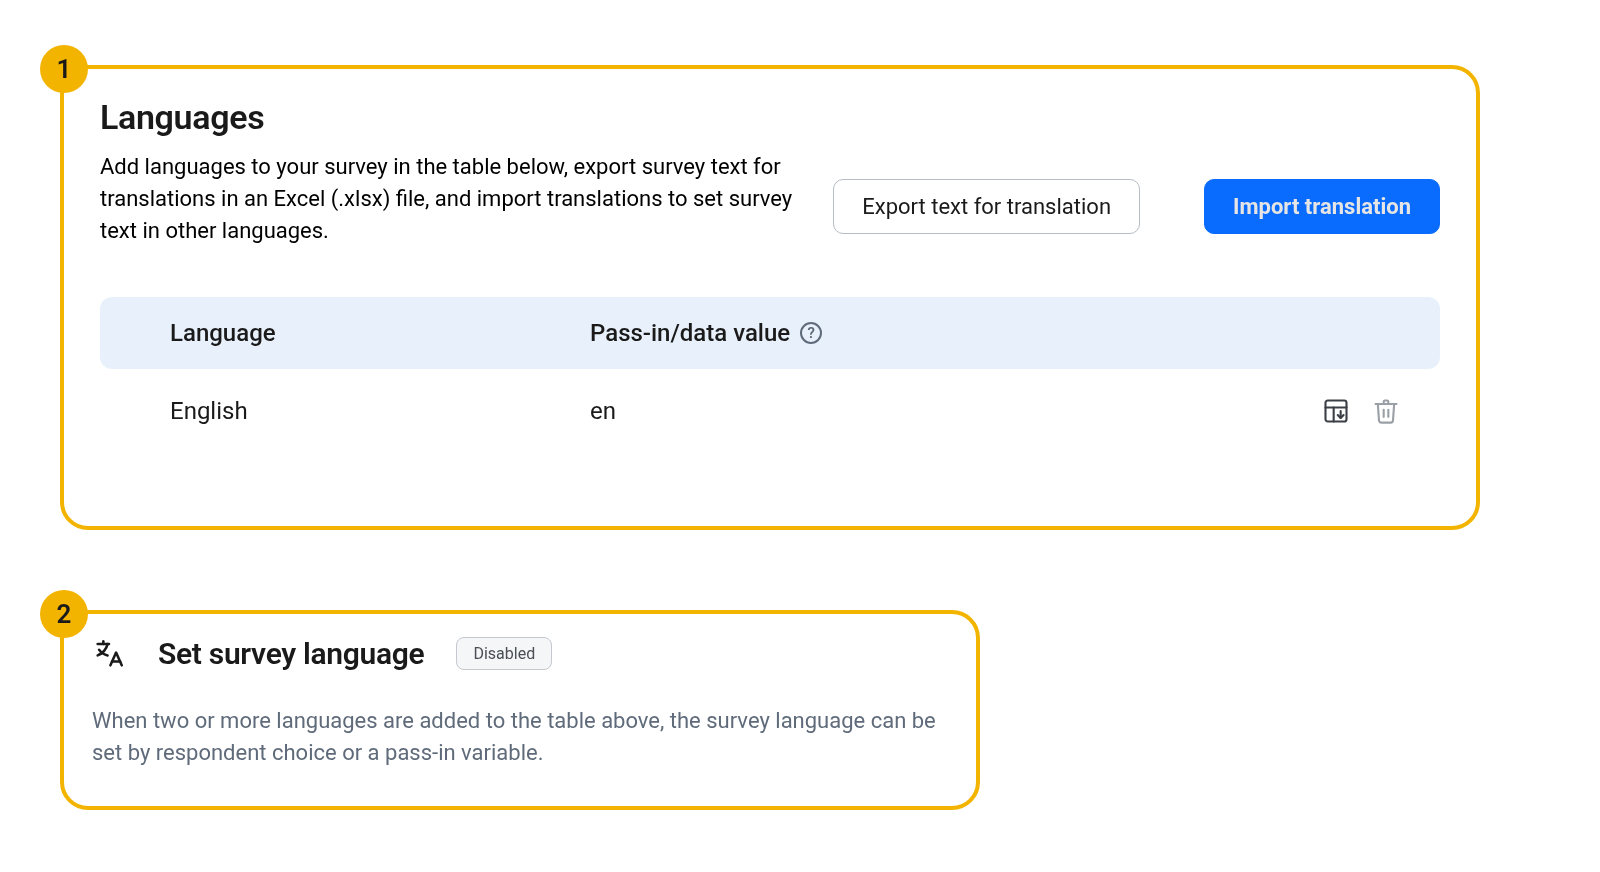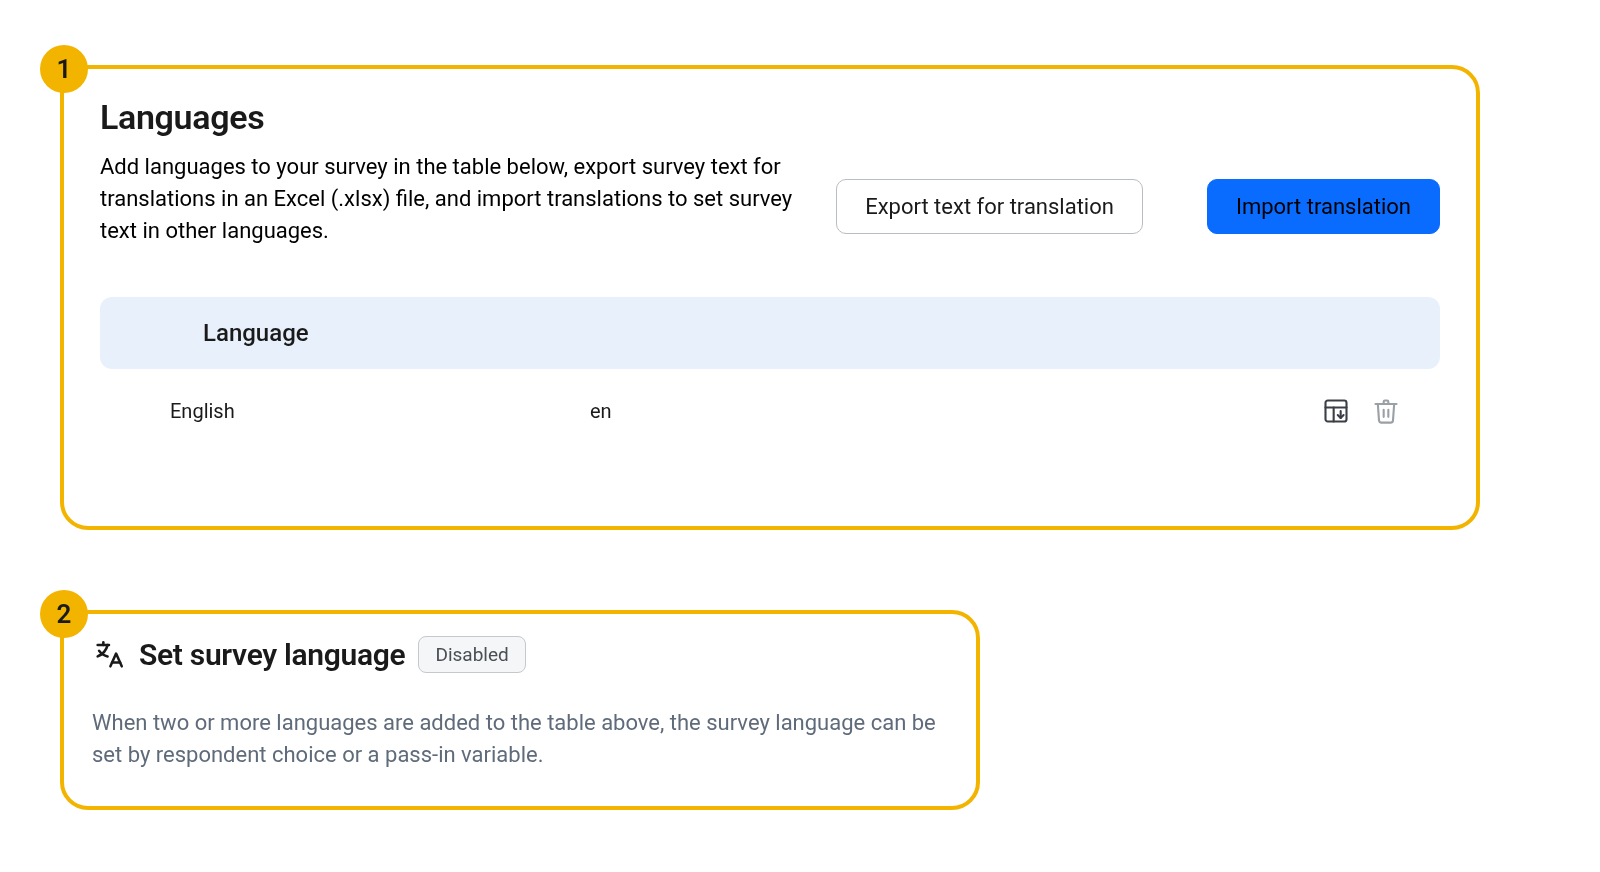--- a/index.html
+++ b/index.html
@@ -81,33 +81,33 @@
     font-family: inherit;
     margin-left: 38px;
   }
   .btn-secondary {
     background: #ffffff;
     color: #1a1a1a;
     border: 1.5px solid #b8bdc4;
   }
   .btn-primary {
     background: #0a6cff;
-    color: #000000;
+    color: #e5e5e5;
     border: 1.5px solid #0a6cff;
-    font-weight: 400;
+    font-weight: 700;
   }
 
   .lang-table {
     margin-top: 50px;
   }
   .lang-table-head {
     display: flex;
     background: #e8f1fb;
     border-radius: 12px;
-    padding: 22px 0 22px 103px;
+    padding: 22px 0 22px 70px;
     font-size: 24px;
     font-weight: 500;
     color: #1a1a1a;
     align-items: center;
   }
   .col-lang { width: 420px; }
   .col-value { display: flex; align-items: center; gap: 10px; }
   .help-circle {
     width: 22px; height: 22px;
     border: 2px solid #5f6b7a;
@@ -116,21 +116,21 @@
     align-items: center;
     justify-content: center;
     font-size: 15px;
     color: #5f6b7a;
     font-weight: 600;
   }
 
   .lang-row {
     display: flex;
     padding: 28px 40px 20px 70px;
-    font-size: 20px;
+    font-size: 24px;
     align-items: center;
   }
   .row-actions {
     margin-left: auto;
     display: flex;
     gap: 22px;
     align-items: center;
     color: #5a5f66;
   }
   .icon-btn {
@@ -146,34 +146,34 @@
     color: #0a6cff;
     text-decoration: none;
     font-weight: 500;
     cursor: pointer;
   }
 
   
   .section2-header {
     display: flex;
     align-items: center;
-    gap: 13px;
+    gap: 32px;
     margin-top: 4px;
   }
   .translate-icon {
     display: inline-flex;
   }
   .section2-title {
     font-size: 30px;
     font-weight: 600;
     margin: 0;
     letter-spacing: -0.01em;
   }
   .status-pill {
-    font-size: 19px;
+    font-size: 16px;
     padding: 6px 16px;
     border-radius: 8px;
     border: 1.5px solid #c4c9cf;
     color: #4a4f55;
     background: #f5f6f7;
   }
   .section2-desc {
     font-size: 22px;
     line-height: 1.45;
     color: #5f6b7a;
@@ -195,20 +195,24 @@
       </div>
       <div class="section1-buttons">
         <button class="btn btn-secondary">Export text for translation</button>
         <button class="btn btn-primary">Import translation</button>
       </div>
     </div>
 
     <div class="lang-table">
       <div class="lang-table-head">
         <div class="col-lang">Language</div>
+        <div class="col-value">
+          <span>Pass-in/data value</span>
+          <span class="help-circle">?</span>
+        </div>
       </div>
 
       <div class="lang-row">
         <div class="col-lang">English</div>
         <div>en</div>
         <div class="row-actions">
           <span class="icon-btn">
             <svg width="28" height="28" viewBox="0 0 24 24" fill="none" stroke="#3a3f45" stroke-width="1.8" stroke-linecap="round" stroke-linejoin="round">
               <rect x="3" y="3" width="18" height="18" rx="2"></rect>
               <line x1="3" y1="9" x2="21" y2="9"></line>

